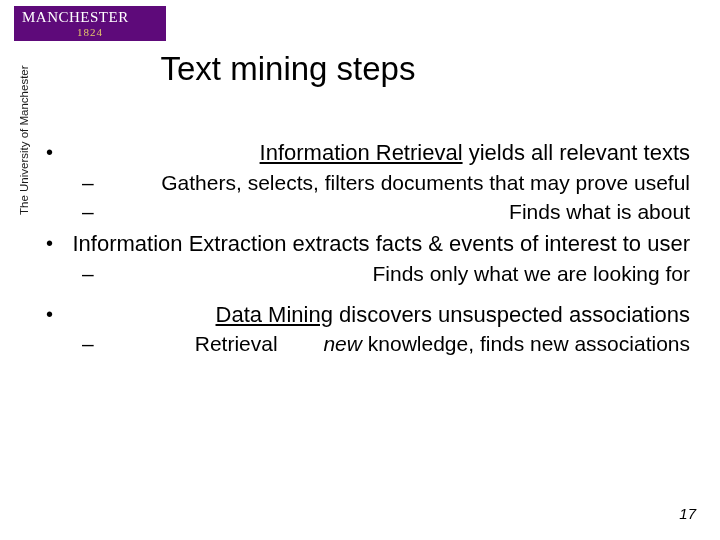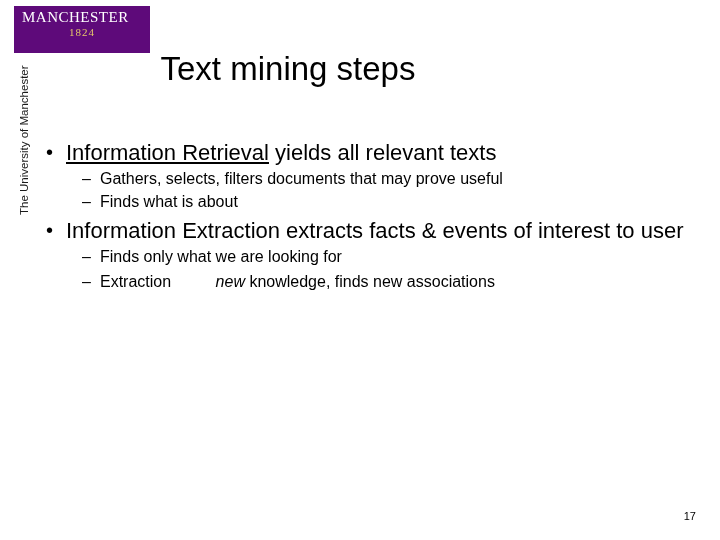--- a/index.html
+++ b/index.html
@@ -10,38 +10,38 @@
     background: #fff;
     font-family: Arial, Helvetica, sans-serif;
     color: #000;
     position: relative;
     overflow: hidden;
   }
   .logo {
     position: absolute;
     top: 6px;
     left: 14px;
-    width: 136px;
+    width: 152px;
   }
   .logo-top {
     background: #5e0a7a;
     color: #fff;
     font-family: "Times New Roman", serif;
     font-size: 15px;
     letter-spacing: 0.5px;
     padding: 3px 8px 1px 8px;
     line-height: 1.1;
   }
   .logo-year {
     display: block;
     color: #e6c96a;
     font-size: 11px;
     text-align: center;
     letter-spacing: 1px;
-    padding-bottom: 14px;
+    padding-bottom: 2px;
   }
   .side-text {
     position: absolute;
     left: 18px;
     top: 215px;
     transform: rotate(-90deg);
     transform-origin: left top;
     font-size: 11.5px;
     color: #1a1a1a;
     white-space: nowrap;
@@ -54,53 +54,55 @@
     text-align: center;
     font-size: 33px;
   }
   .content {
     position: absolute;
     top: 140px;
     left: 44px;
     right: 30px;
     font-size: 22px;
     line-height: 1.22;
+    text-align: right;
   }
   .b1 {
     margin: 0 0 2px 0;
     padding-left: 22px;
     position: relative;
   }
   .b1::before {
     content: "•";
     position: absolute;
     left: 2px;
     top: 0;
     font-size: 20px;
   }
   .b2 {
-    font-size: 16px;
+    font-size: 21px;
     margin: 0 0 2px 0;
     padding-left: 56px;
     position: relative;
     line-height: 1.3;
   }
   .b2::before {
     content: "–";
     position: absolute;
     left: 38px;
     top: 0;
   }
   .gap-sm { margin-bottom: 6px; }
-  .gap-md { margin-bottom: 4px; }
+  .gap-md { margin-bottom: 14px; }
   .page-num {
     position: absolute;
     right: 24px;
     bottom: 18px;
-    font-size: 11px;
+    font-size: 15px;
+    font-style: italic;
   }
   em { font-style: italic; margin-left: 40px; }
 </style>
 </head>
 <body>
 
 <div class="logo">
   <div class="logo-top">
     <span>MANCHESTER</span>
     <span class="logo-year">1824</span>
@@ -116,19 +118,22 @@
     <span style="text-decoration:underline">Information Retrieval</span><span> yields all relevant texts</span>
   </div>
   <div class="b2">Gathers, selects, filters documents that may prove useful</div>
   <div class="b2 gap-sm">Finds what is about</div>
 
   <div class="b1">
     <span style="">Information Extraction</span><span> extracts facts &amp; events of interest to user</span>
   </div>
   <div class="b2 gap-md">Finds only what we are looking for</div>
 
+  <div class="b1">
+    <span style="text-decoration:underline">Data Mining</span><span> discovers unsuspected associations</span>
+  </div>
   <div class="b2">
-    <span>Extraction </span><em>new</em><span> knowledge, finds new associations</span>
+    <span>Retrieval </span><em>new</em><span> knowledge, finds new associations</span>
   </div>
 
 </div>
 
 <div class="page-num">17</div>
 
 </body></html>

